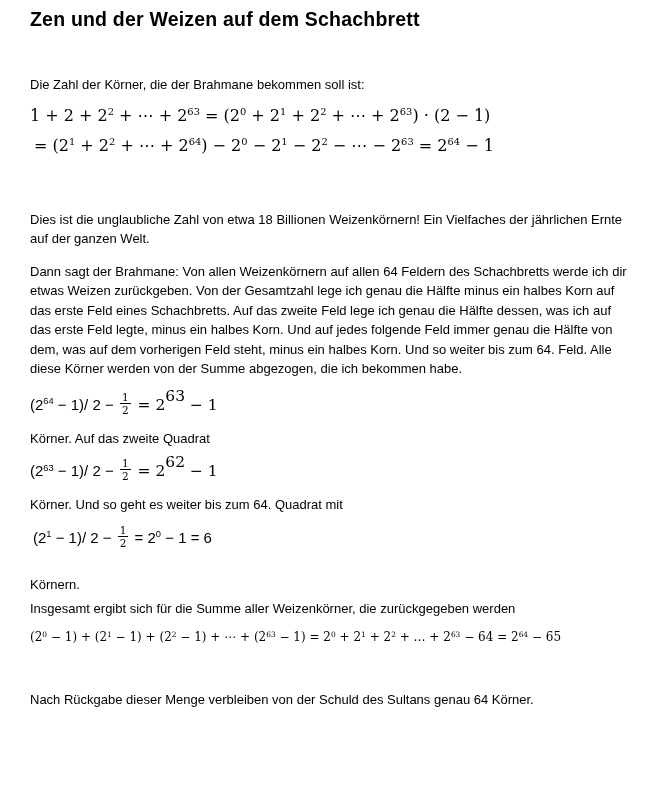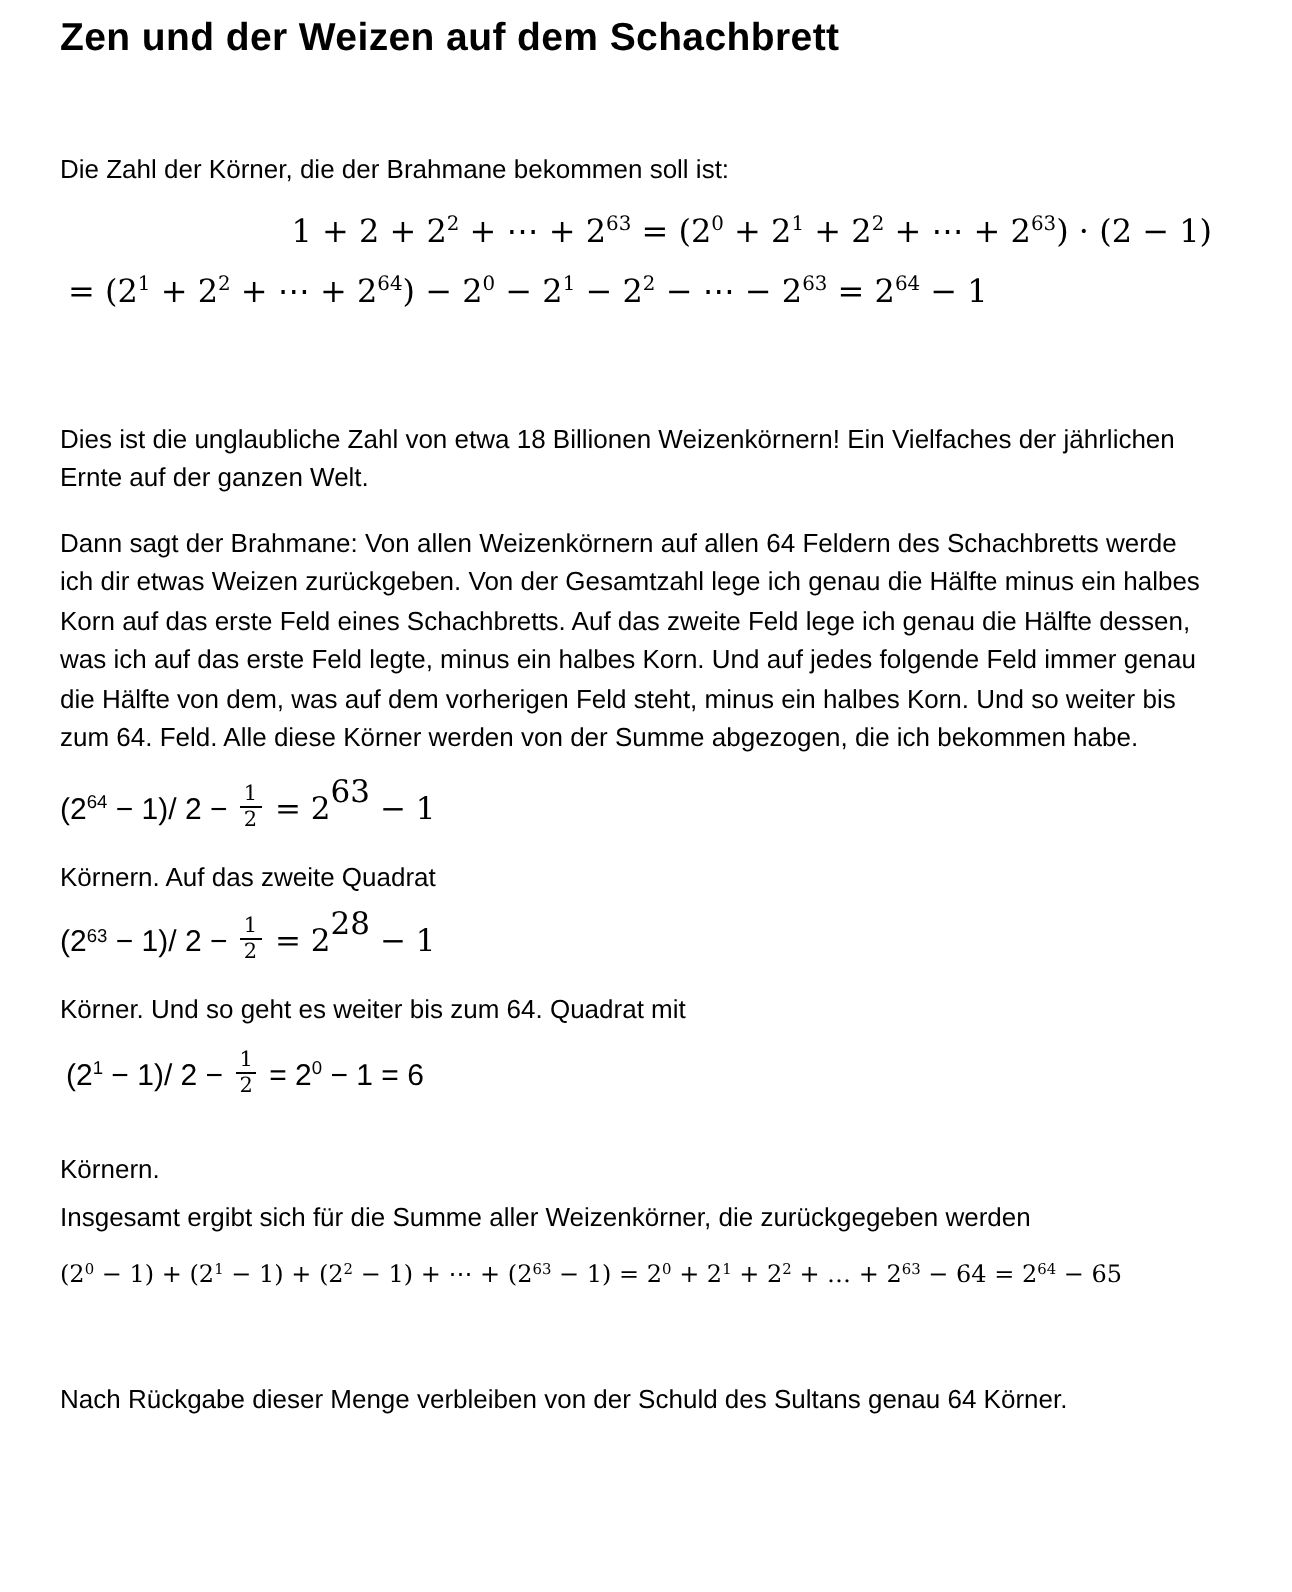--- a/index.html
+++ b/index.html
@@ -8,21 +8,21 @@
     background: #ffffff;
   }
   body {
     width: 646px;
     height: 796px;
     font-family: "Liberation Sans", sans-serif;
     color: #000000;
     overflow: hidden;
   }
   .page {
-    padding: 8px 40px 0 30px;
+    padding: 8px 12px 0 30px;
   }
   h1.title {
     font-size: 19.5px;
     line-height: 23px;
     margin: 0;
     font-weight: 700;
     letter-spacing: 0.2px;
   }
   .body-text {
     font-size: 13px;
@@ -38,21 +38,21 @@
     font-size: 16px;
   }
   .math.sans-base {
     font-family: "Liberation Sans", sans-serif;
     font-size: 15px;
   }
   .math.small {
     font-size: 12px;
   }
   .math.centered {
-    text-align: right;
+    text-align: left;
   }
   .math .serif {
     font-family: "DejaVu Serif", serif;
     font-size: 15.5px;
   }
   .math sup {
     font-size: 62%;
     line-height: 0;
     vertical-align: baseline;
     position: relative;
@@ -90,23 +90,23 @@
 
   <div class="math serif-base" style="margin-top:9px; margin-left:4px"><span>= (2</span><sup>1</sup><span> + 2</span><sup>2</sup><span> + ⋯ + 2</span><sup>64</sup><span>) − 2</span><sup>0</sup><span> − 2</span><sup>1</sup><span> − 2</span><sup>2</sup><span> − ⋯ − 2</span><sup>63</sup><span> = 2</span><sup>64</sup><span> − 1</span></div>
 
   <p class="body-text" style="margin-top:54px">Dies ist die unglaubliche Zahl von etwa 18 Billionen Weizenkörnern! Ein Vielfaches der jährlichen Ernte auf der ganzen Welt.</p>
 
   <p class="body-text" style="margin-top:13px">Dann sagt der Brahmane: Von allen Weizenkörnern auf allen 64 Feldern des Schachbretts werde ich dir etwas Weizen zurückgeben. Von der Gesamtzahl lege ich genau die Hälfte minus ein halbes Korn auf das erste Feld eines Schachbretts. Auf das zweite Feld lege ich genau die Hälfte dessen, was ich auf das erste Feld legte, minus ein halbes Korn. Und auf jedes folgende Feld immer genau die Hälfte von dem, was auf dem vorherigen Feld steht, minus ein halbes Korn. Und so weiter bis zum 64. Feld. Alle diese Körner werden von der Summe abgezogen, die ich bekommen habe.</p>
 
 
   <div class="math sans-base" style="margin-top:14px"><span>(2</span><sup>64</sup><span> − 1)/ 2 − </span><span class="frac"><span class="num">1</span><span class="den">2</span></span><span class="serif"> = 2</span><sup class="serif">63</sup><span class="serif"> − 1</span></div>
 
-  <p class="body-text" style="margin-top:11px">Körnern. Auf das zweite Quadrat</p>
+  <p class="body-text" style="margin-top:11px">Körner. Auf das zweite Quadrat</p>
 
-  <div class="math sans-base" style="margin-top:11px"><span>(2</span><sup>63</sup><span> − 1)/ 2 − </span><span class="frac"><span class="num">1</span><span class="den">2</span></span><span class="serif"> = 2</span><sup class="serif">28</sup><span class="serif"> − 1</span></div>
+  <div class="math sans-base" style="margin-top:11px"><span>(2</span><sup>63</sup><span> − 1)/ 2 − </span><span class="frac"><span class="num">1</span><span class="den">2</span></span><span class="serif"> = 2</span><sup class="serif">62</sup><span class="serif"> − 1</span></div>
 
   <p class="body-text" style="margin-top:11px">Körner. Und so geht es weiter bis zum 64. Quadrat mit</p>
 
   <div class="math sans-base" style="margin-top:11px; margin-left:3px"><span>(2</span><sup>1</sup><span> − 1)/ 2 − </span><span class="frac"><span class="num">1</span><span class="den">2</span></span><span> = 2</span><sup>0</sup><span> − 1 = 6</span></div>
 
   <p class="body-text" style="margin-top:24px">Körnern.</p>
 
   <p class="body-text" style="margin-top:5px">Insgesamt ergibt sich für die Summe aller Weizenkörner, die zurückgegeben werden</p>
 
   <div class="math serif-base small" style="margin-top:8px"><span>(2</span><sup>0</sup><span> − 1) + (2</span><sup>1</sup><span> − 1) + (2</span><sup>2</sup><span> − 1) + ⋯ + (2</span><sup>63</sup><span> − 1) = 2</span><sup>0</sup><span> + 2</span><sup>1</sup><span> + 2</span><sup>2</sup><span> + … + 2</span><sup>63</sup><span> − 64 = 2</span><sup>64</sup><span> − 65</span></div>

